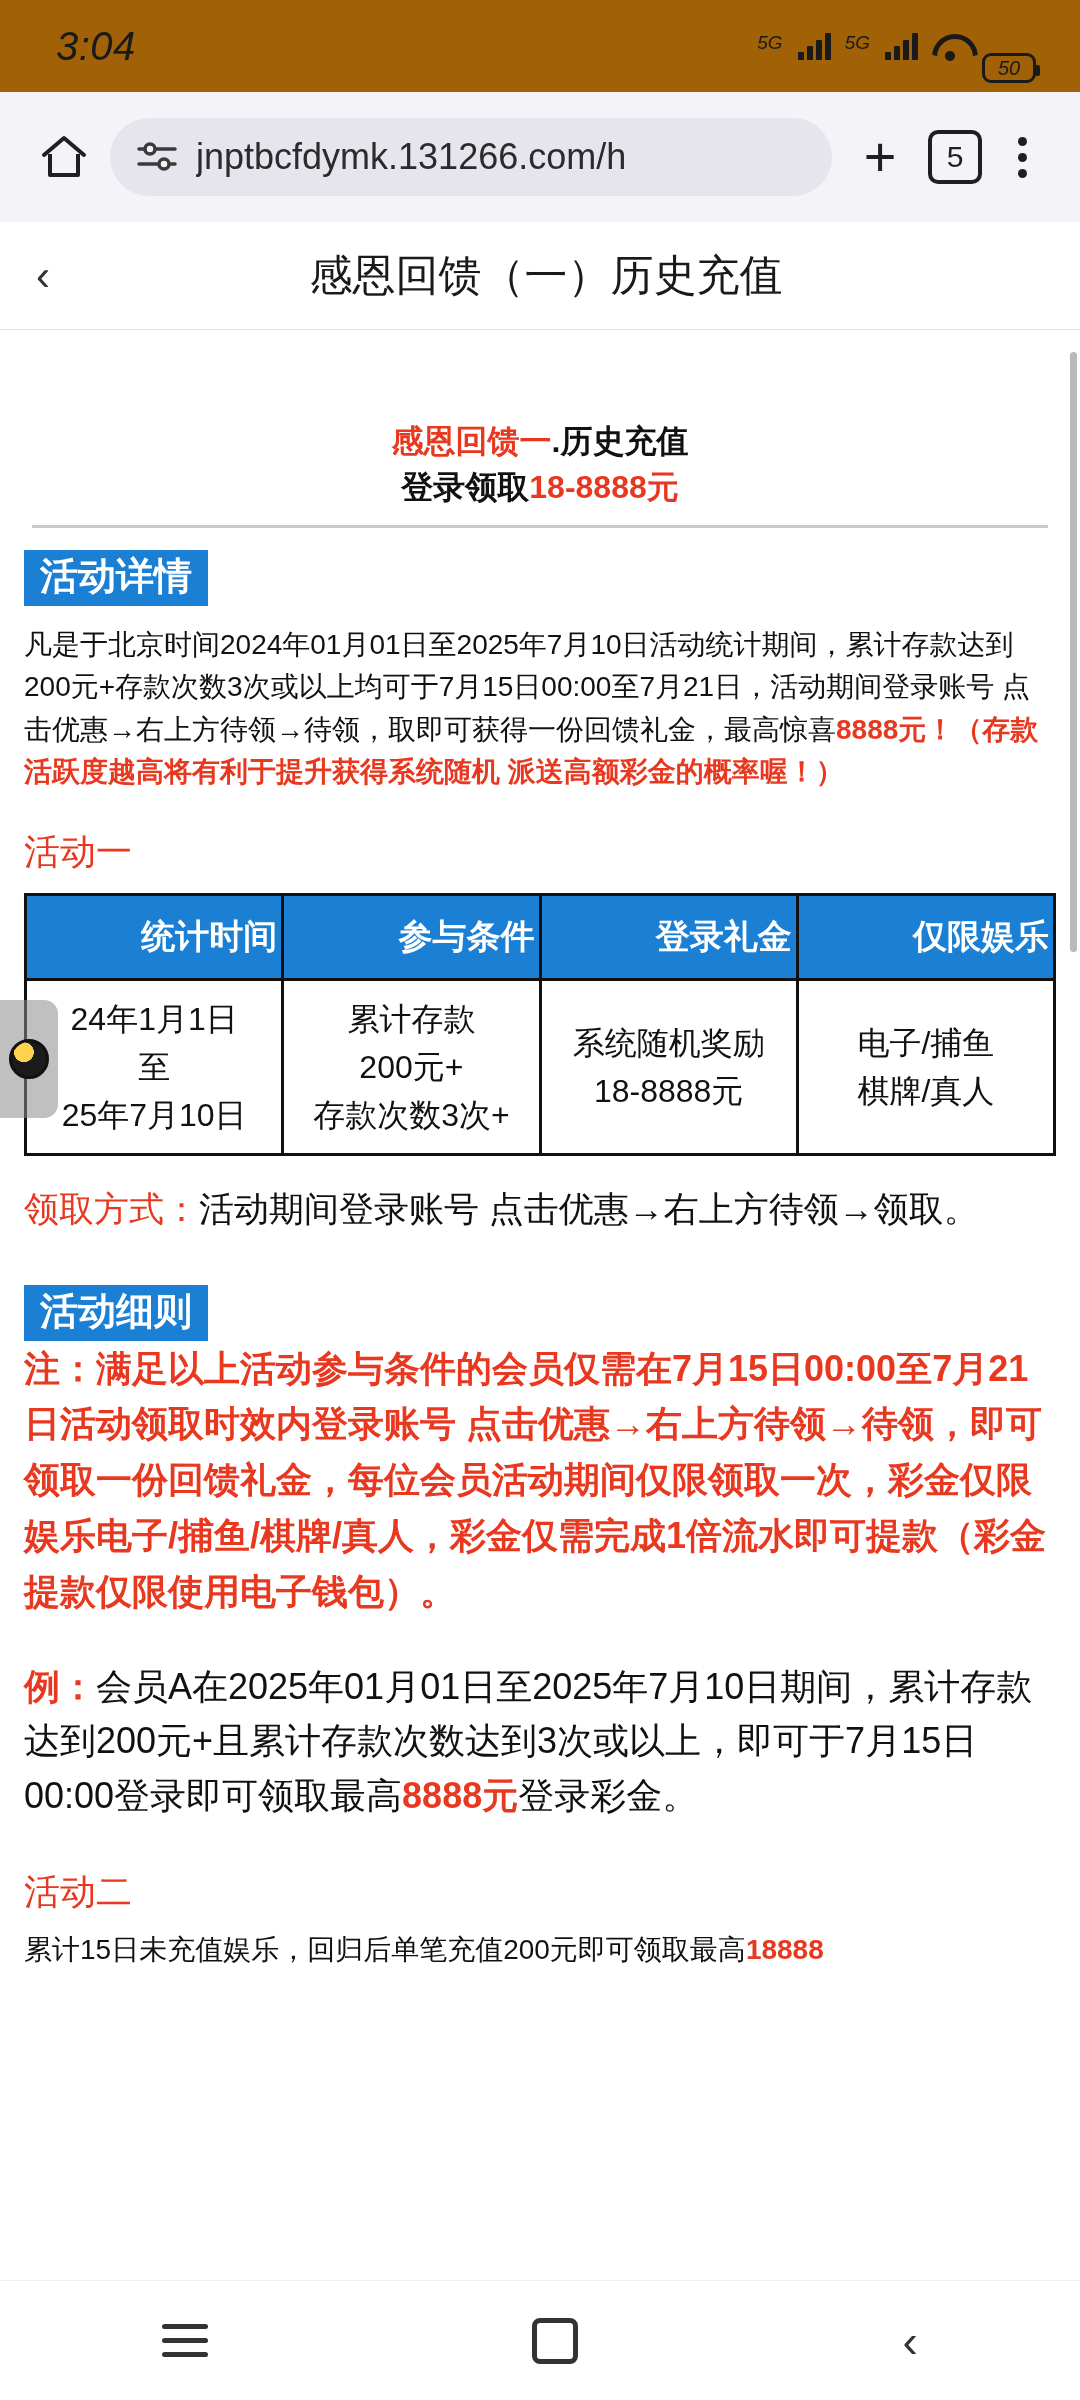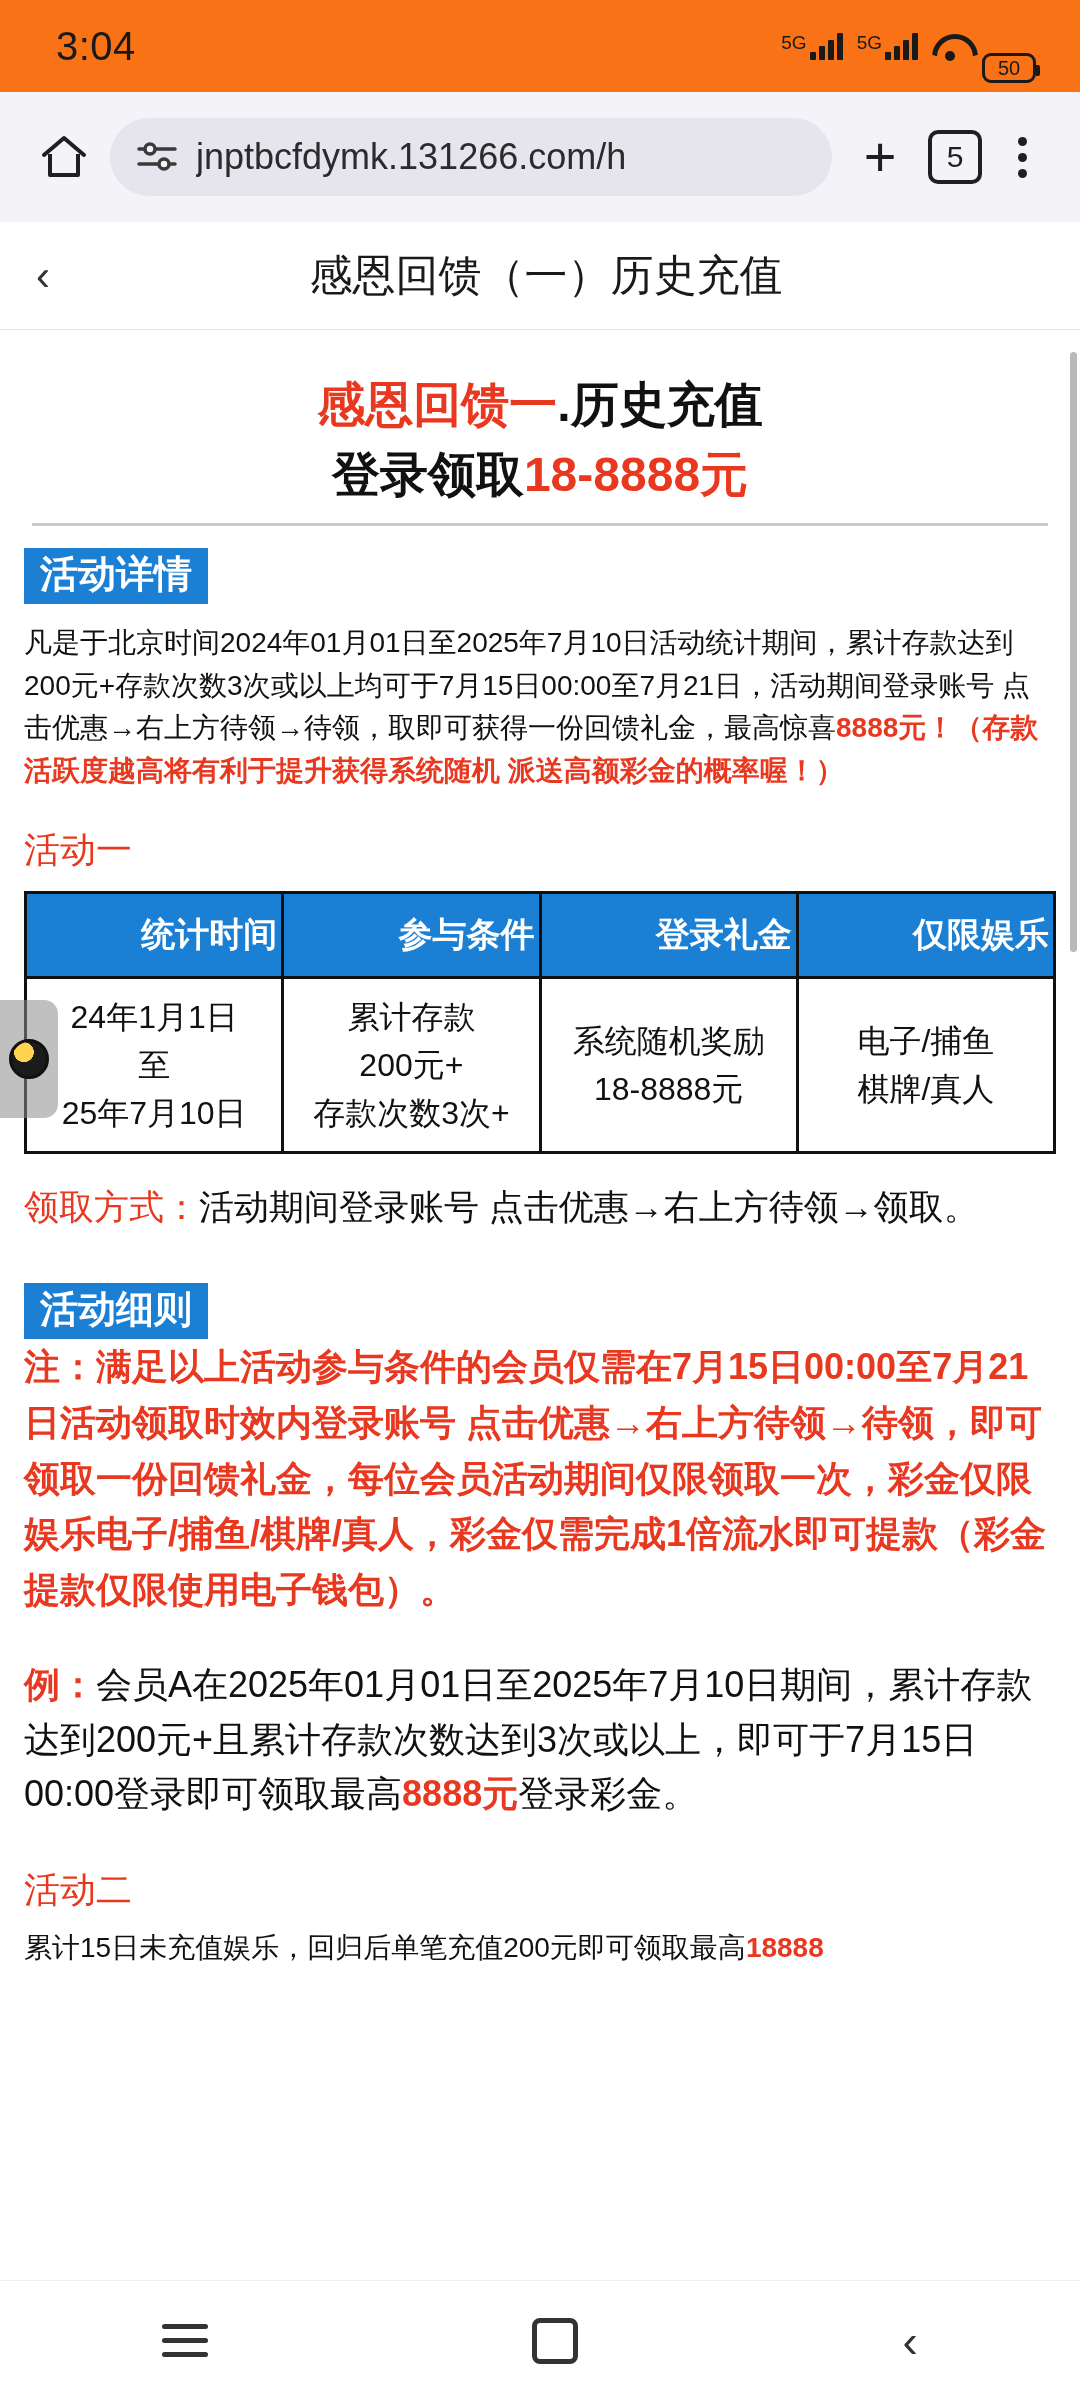--- a/index.html
+++ b/index.html
@@ -6,27 +6,28 @@
   html, body {
     width: 1080px; height: 2400px;
     font-family: "Liberation Sans", "DejaVu Sans", sans-serif;
     background: #ffffff;
     overflow: hidden;
   }
   #screen { position: relative; width: 1080px; height: 2400px; background: #fff; }
 
   
   .statusbar {
-    height: 92px; background: #f97316;
+    height: 92px; background: #a16207;
     display: flex; align-items: center; justify-content: space-between;
     padding: 0 44px 0 56px;
+    font-style: italic;
   }
   .status-time { font-size: 40px; color: #1a1a1a; letter-spacing: 0.5px; }
   .status-right { display: flex; align-items: center; gap: 14px; }
-  .sig-group { display: flex; align-items: flex-end; gap: 3px; }
+  .sig-group { display: flex; align-items: flex-end; gap: 15px; }
   .sig-label { font-size: 19px; color: #1a1a1a; align-self: flex-start; margin-bottom: 2px; }
   .bars { display: flex; align-items: flex-end; gap: 3px; height: 28px; }
   .bars i { display: block; width: 6px; background: #1a1a1a; border-radius: 1px; }
   .bars i:nth-child(1) { height: 8px; }
   .bars i:nth-child(2) { height: 14px; }
   .bars i:nth-child(3) { height: 20px; }
   .bars i:nth-child(4) { height: 27px; }
   .wifi { width: 36px; height: 28px; position: relative; }
   .wifi::before {
     content: ""; position: absolute; left: 0; top: 2px;
@@ -82,22 +83,23 @@
     position: absolute; left: 12px; right: 0; text-align: center;
     font-size: 43px; font-weight: 400; color: #1a1a1a; pointer-events: none;
   }
 
   
   .content {
     position: absolute; top: 330px; left: 0; right: 0; bottom: 120px;
     background: #ffffff; padding: 40px 24px 0 24px; overflow: hidden;
   }
   .promo-title {
-    text-align: center; color: #e8381f; font-size: 48px; font-weight: bold;
+    text-align: center; color: #e8381f; font-size: 32px; font-weight: bold;
     line-height: 1.45;
+    margin-top: 48px;
   }
   .promo-title .black { color: #111; }
   .hr { height: 3px; background: #c9c9c9; margin: 14px 8px 22px 8px; }
 
   .section-tag {
     display: inline-block; background: #1b7fd4; color: #ffffff;
     font-size: 38px; font-weight: bold; padding: 6px 16px 8px 16px; line-height: 1.1;
   }
   .body-text {
     font-size: 28px; line-height: 1.52; color: #111; margin-top: 18px;

